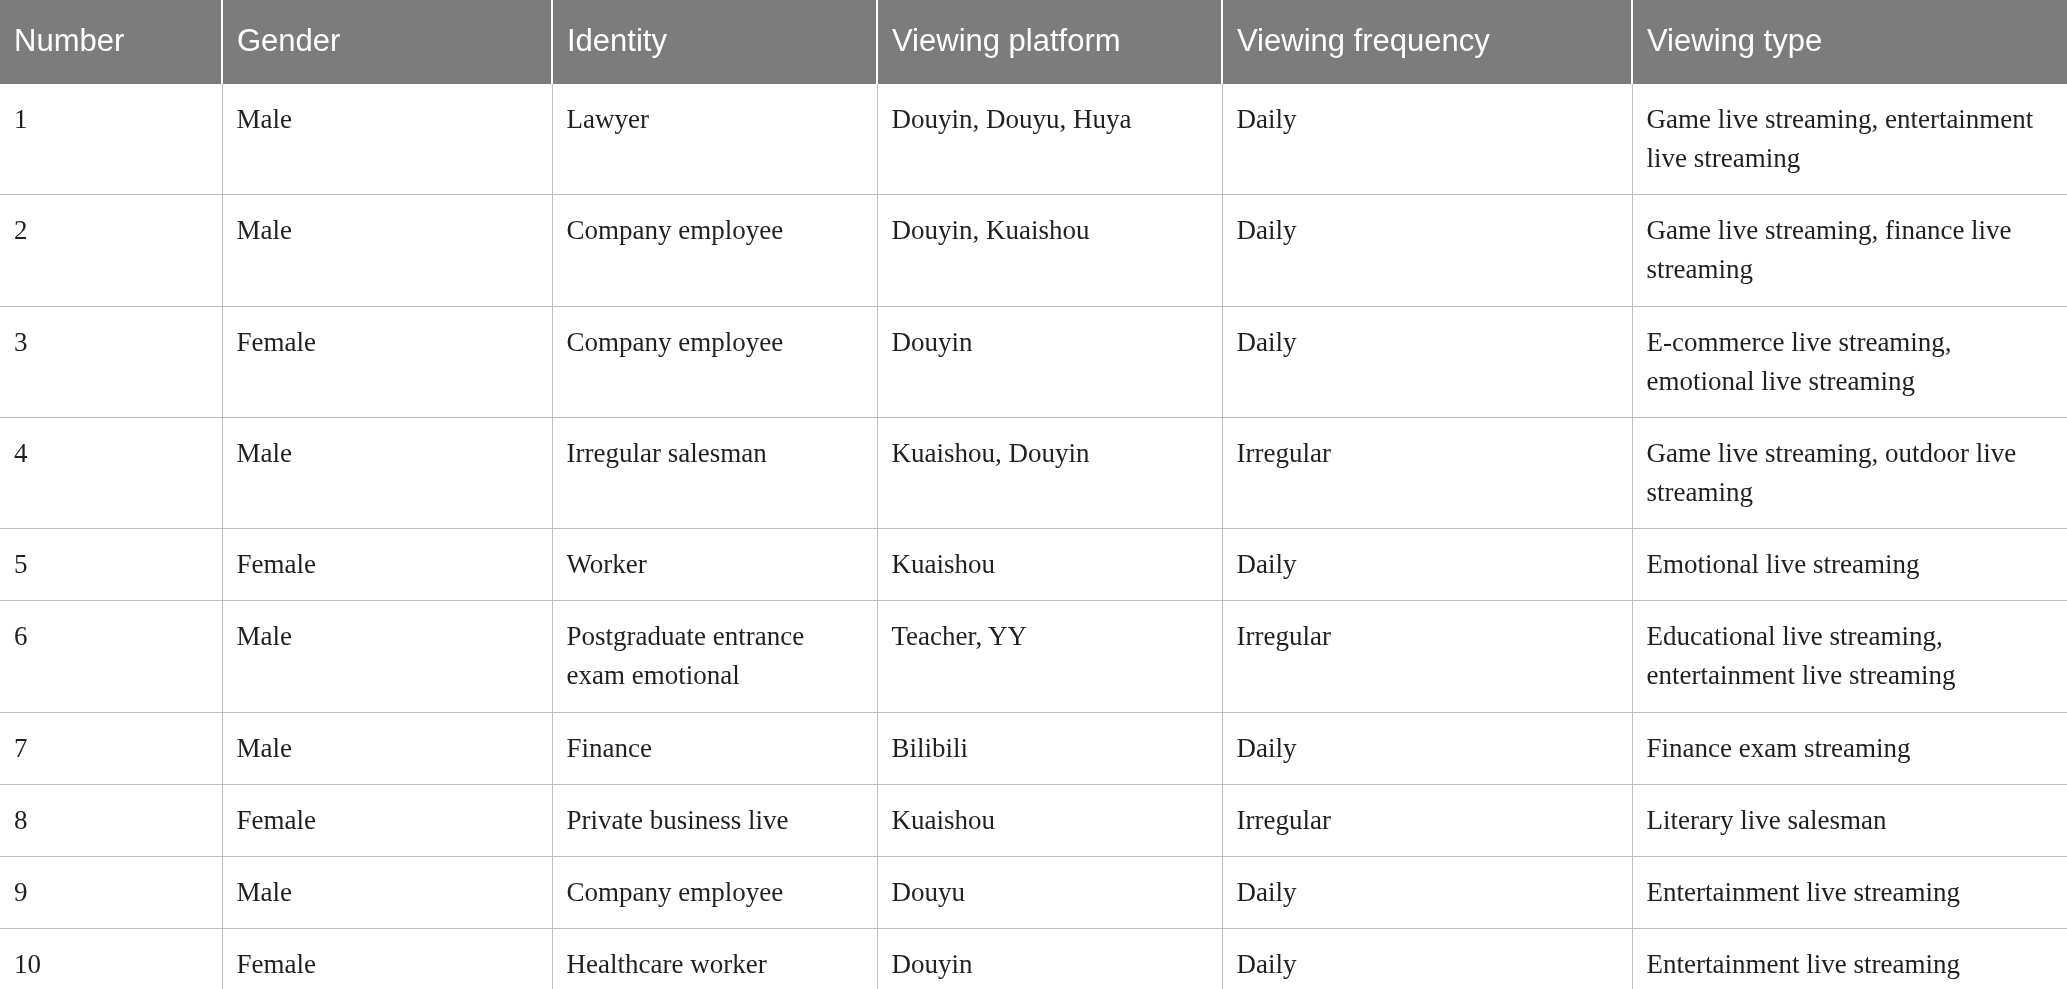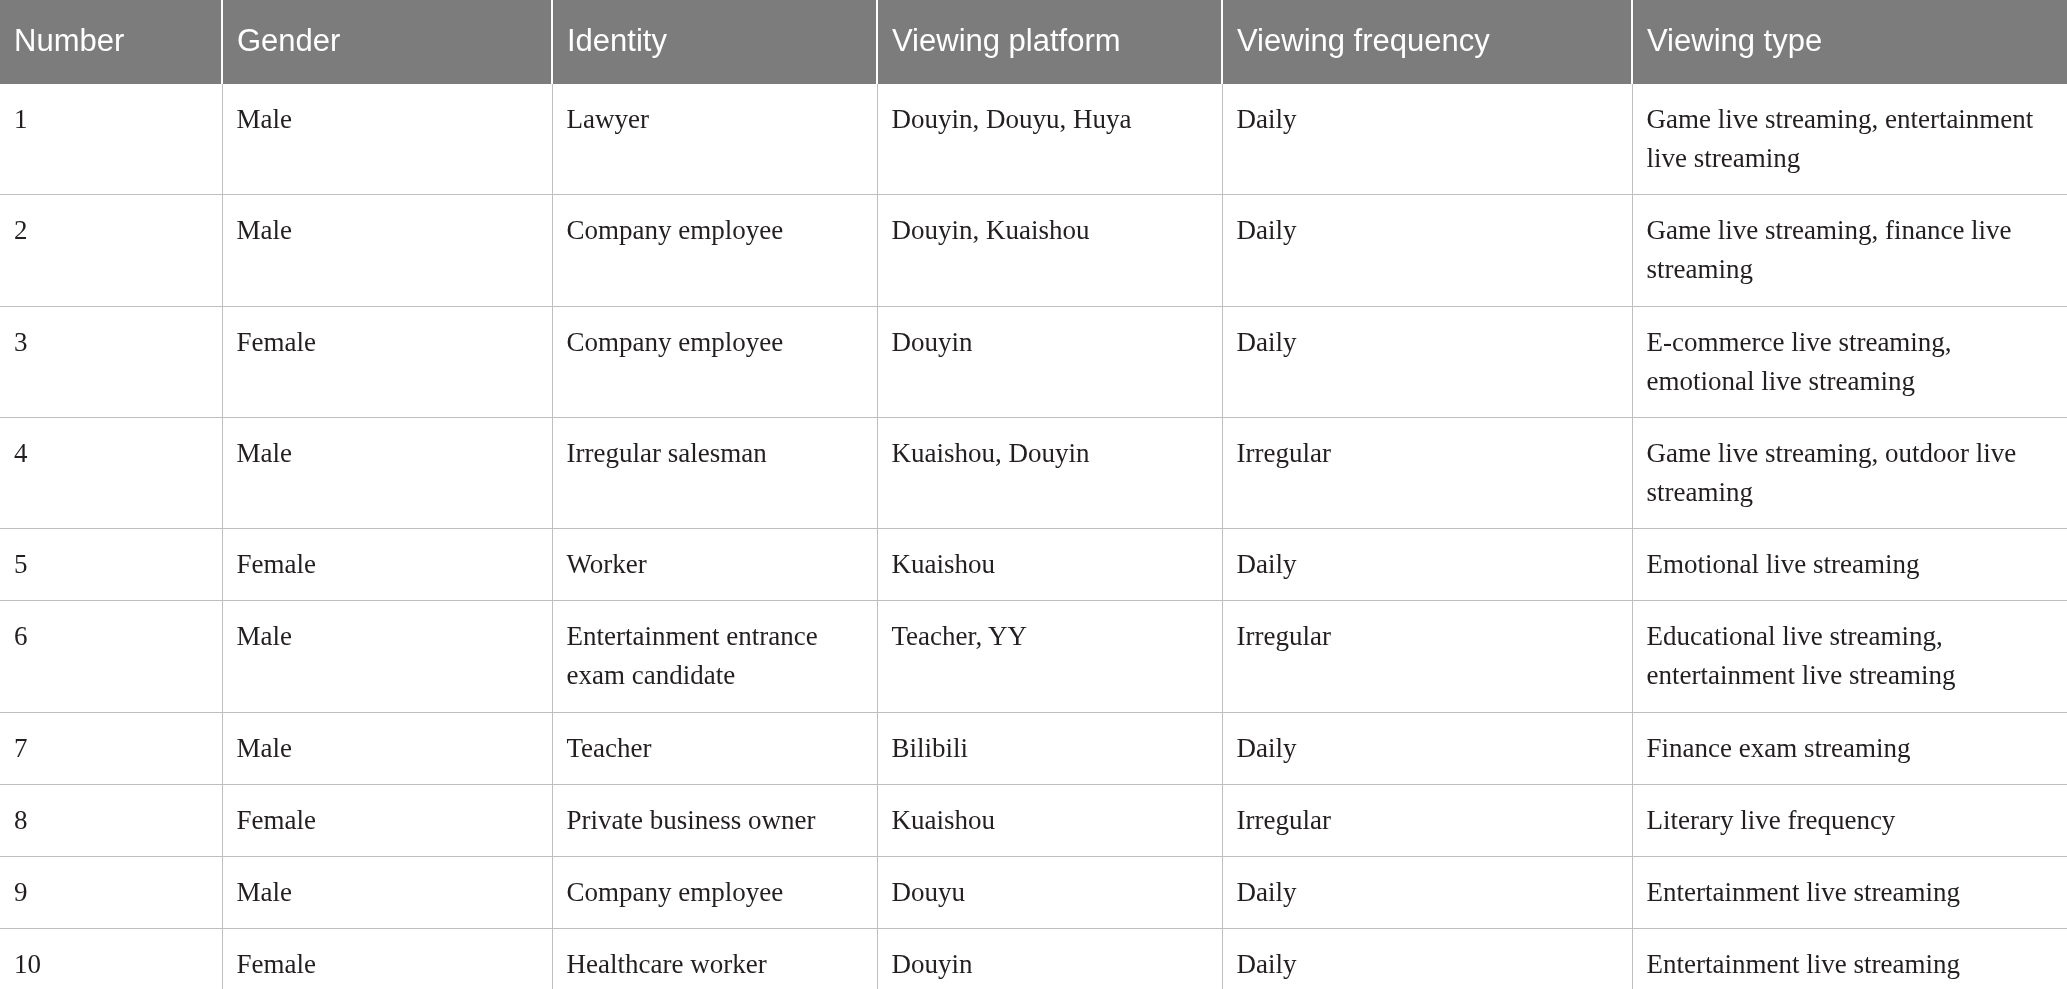--- a/index.html
+++ b/index.html
@@ -127,40 +127,40 @@
         <td>5</td>
         <td>Female</td>
         <td>Worker</td>
         <td>Kuaishou</td>
         <td>Daily</td>
         <td>Emotional live streaming</td>
       </tr>
       <tr>
         <td>6</td>
         <td>Male</td>
-        <td>Entertainment entrance exam candidate</td>
+        <td>Postgraduate entrance exam emotional</td>
         <td>Teacher, YY</td>
         <td>Irregular</td>
         <td>Educational live streaming, entertainment live streaming</td>
       </tr>
       <tr>
         <td>7</td>
         <td>Male</td>
-        <td>Teacher</td>
+        <td>Finance</td>
         <td>Bilibili</td>
         <td>Daily</td>
         <td>Finance exam streaming</td>
       </tr>
       <tr>
         <td>8</td>
         <td>Female</td>
-        <td>Private business owner</td>
+        <td>Private business live</td>
         <td>Kuaishou</td>
         <td>Irregular</td>
-        <td>Literary live frequency</td>
+        <td>Literary live salesman</td>
       </tr>
       <tr>
         <td>9</td>
         <td>Male</td>
         <td>Company employee</td>
         <td>Douyu</td>
         <td>Daily</td>
         <td>Entertainment live streaming</td>
       </tr>
       <tr>

